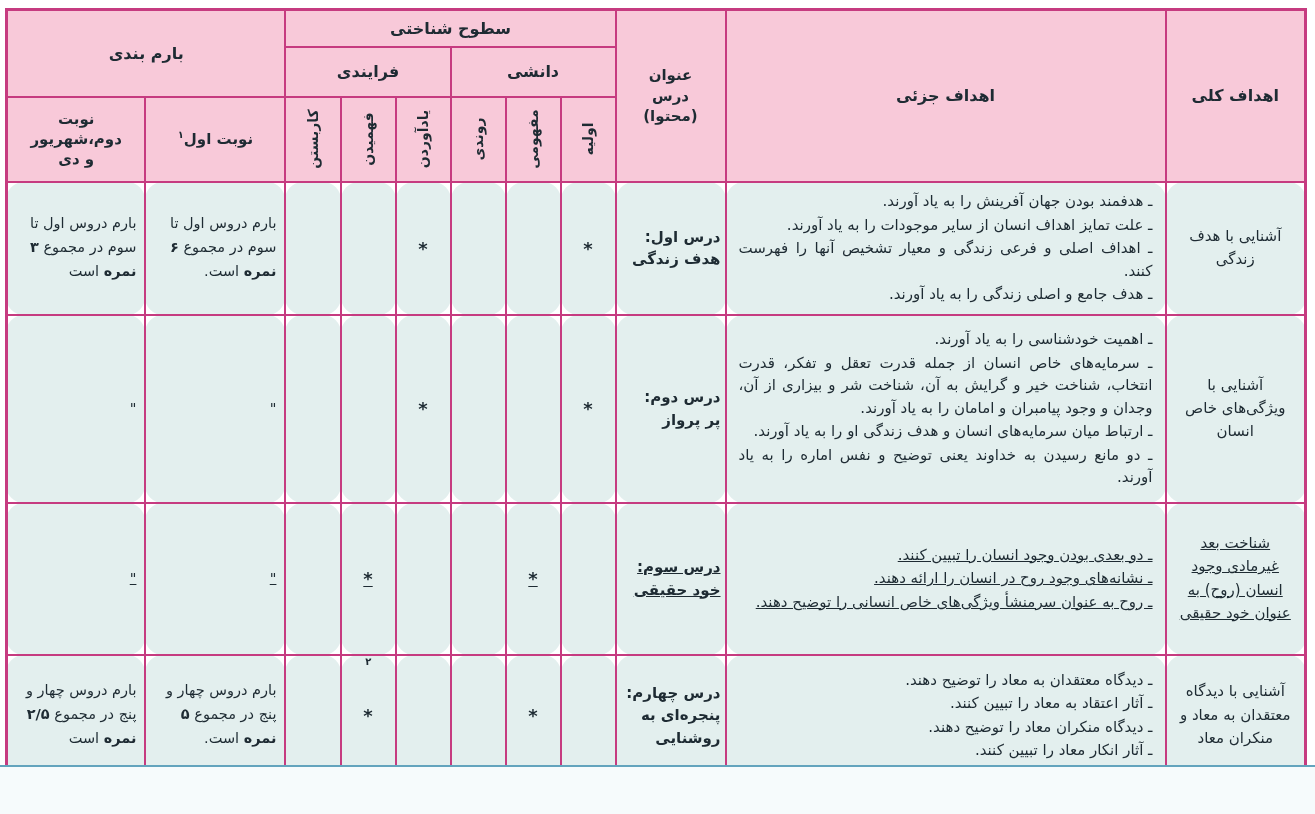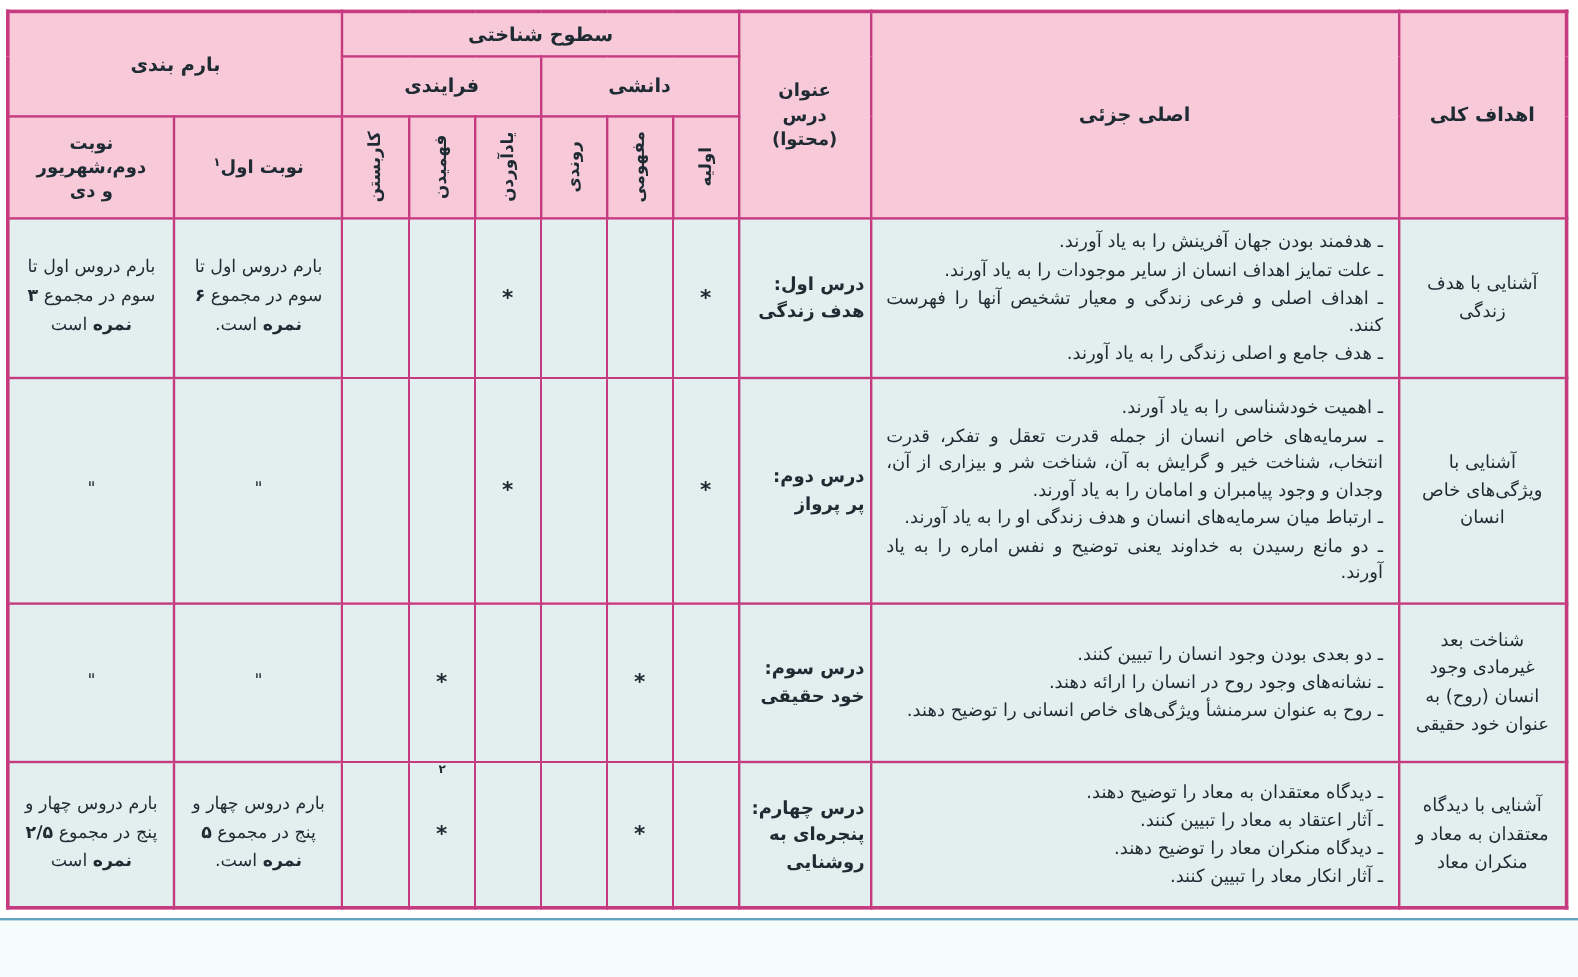--- a/index.html
+++ b/index.html
@@ -20,41 +20,41 @@
   }
   .sheet{position:relative;width:1315px;height:814px;direction:rtl;background:#ffffff;}
 
   table.curriculum{
     position:absolute;top:8px;right:8px;width:1299px;
     border-collapse:collapse;table-layout:fixed;
     border:3px solid var(--border);
   }
   th,td{border:2px solid var(--border);padding:2px 18px;vertical-align:middle;}
   th{background:var(--header-bg);font-weight:bold;font-size:16px;text-align:center;}
-  td{background:var(--cell-bg);font-size:15px;}
+  td{background:var(--cell-bg);font-size:15px;border-radius:18px;}
 
   thead tr:nth-child(1){height:37px;}
   thead tr:nth-child(2){height:50px;}
   thead tr:nth-child(3){height:85px;}
   tbody tr:nth-child(1){height:133px;}
   tbody tr:nth-child(2){height:188px;}
-  tbody tr:nth-child(3){height:132px;}
+  tbody tr:nth-child(3){height:152px;text-decoration:underline;}
   tbody tr:nth-child(4){height:122px;}
 
   th.small{font-size:15px;line-height:1.35;}
   th.vert{padding:0;}
   .vwrap{display:flex;align-items:center;justify-content:center;height:81px;width:100%;}
   .vtext{transform:rotate(-90deg);white-space:nowrap;font-size:14px;font-weight:bold;}
 
   td.general{text-align:center;line-height:1.55;padding:4px 12px;}
   td.obj{text-align:justify;padding:6px 12px;line-height:1.5;font-size:15px;}
   td.obj .obj-line{margin:1px 0;}
   td.lesson{text-align:right;font-weight:bold;line-height:1.5;padding:20px 4px;}
   td.star{text-align:center;font-size:18px;font-weight:bold;position:relative;padding:0;}
-  td.grade{text-align:center;line-height:1.65;font-size:14.5px;padding:2px 8px;}
+  td.grade{line-height:1.65;font-size:14.5px;padding:2px 8px;}
   td.grade b{font-weight:bold;}
   .sup1{font-size:10px;vertical-align:super;}
   .sup2{position:absolute;top:1px;left:45%;font-size:10px;font-weight:bold;line-height:1;}
 
   .foot-bg{position:absolute;top:767px;left:0;width:1315px;height:47px;background:#f6fbfc;}
   .foot-rule{position:absolute;top:765px;left:0;width:1315px;height:2px;background:var(--rule);}
   .footnote{
     position:absolute;top:778px;right:10px;left:10px;
     direction:rtl;text-align:right;
     color:var(--footnote);font-size:14.5px;
@@ -75,21 +75,21 @@
         <col style="width:55px">
       <col style="width:55px">
         <col style="width:55px">
         <col style="width:55px">
       <col style="width:140px">
         <col style="width:139px">
     </colgroup>
     <thead>
       <tr>
         <th rowspan="3">اهداف کلی</th>
-        <th rowspan="3">اصلی جزئی</th>
+        <th rowspan="3">اهداف جزئی</th>
         <th rowspan="3" class="small">
           <div>عنوان درس</div>
           <div>(محتوا)</div>
         </th>
         <th colspan="6">سطوح شناختی</th>
         <th colspan="2" rowspan="2">بارم بندی</th>
       </tr>
       <tr>
         <th colspan="3">دانشی</th>
         <th colspan="3">فرایندی</th>

